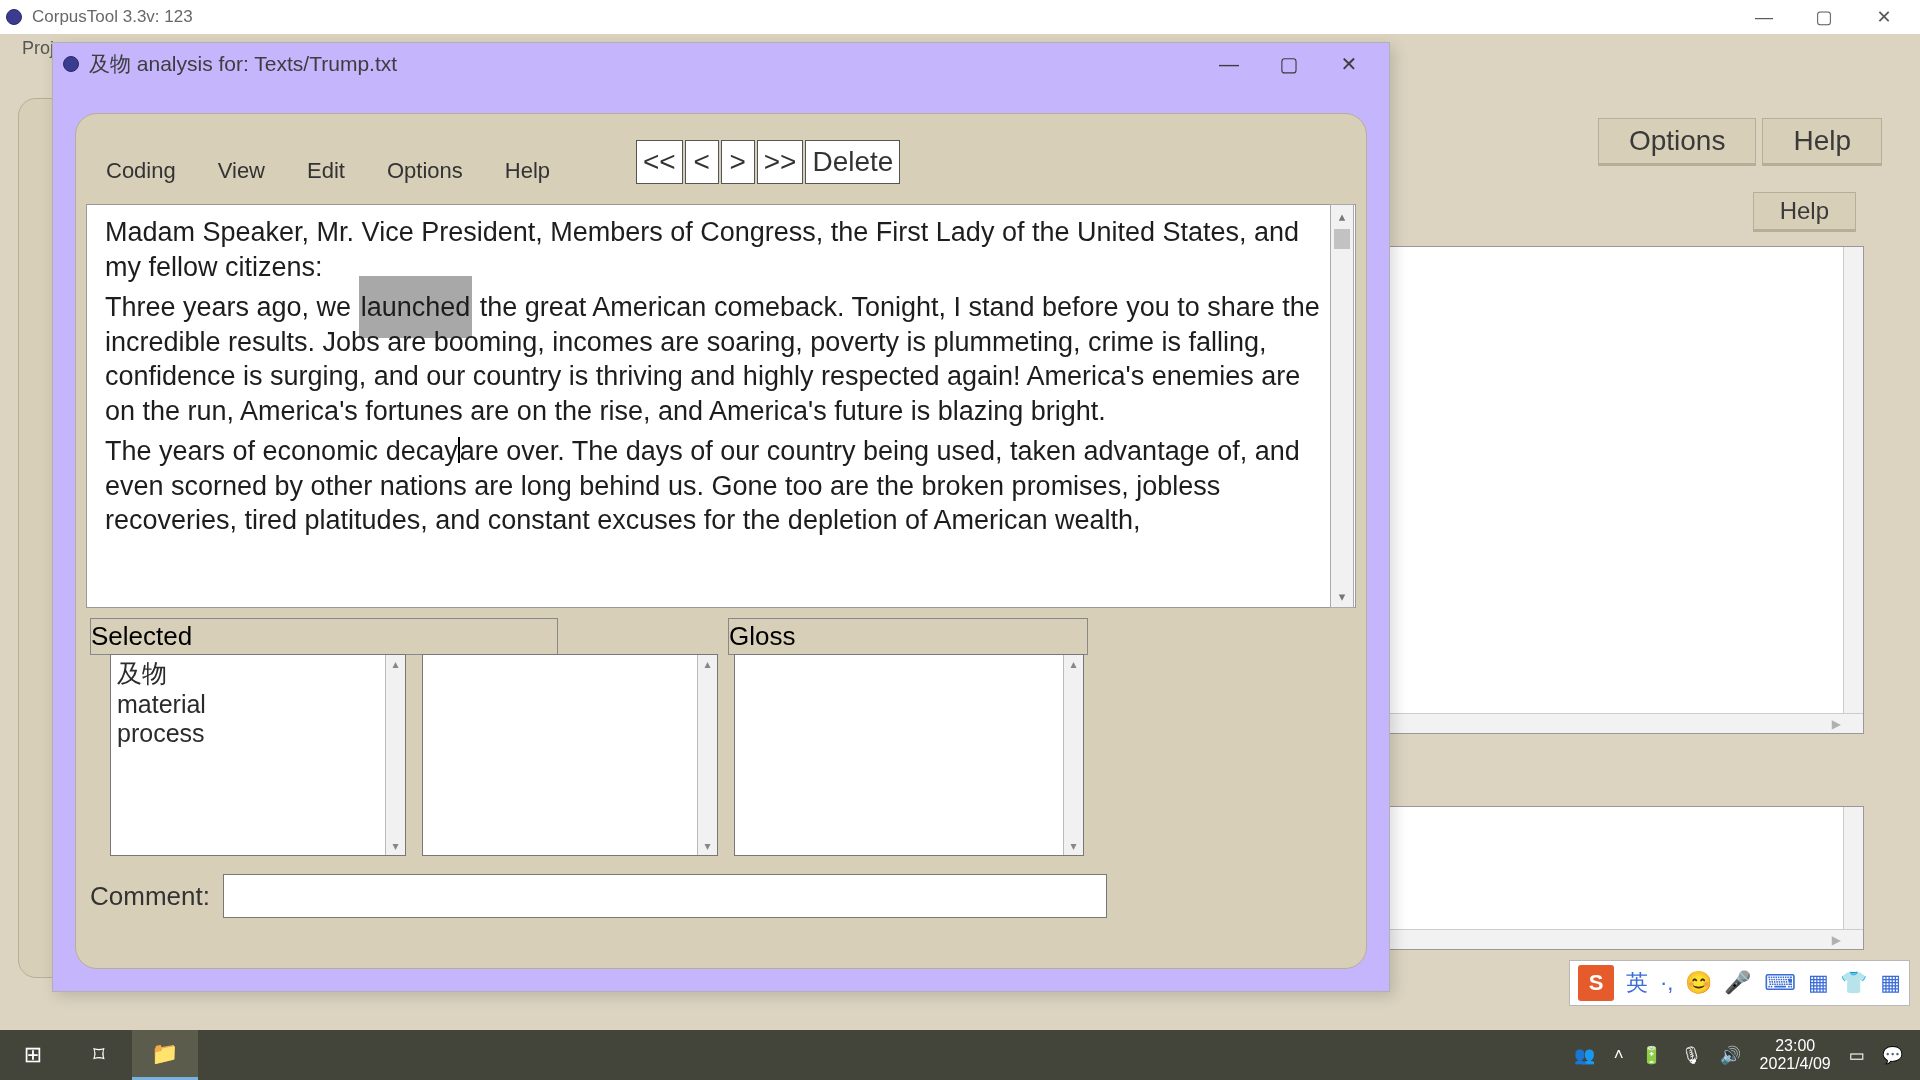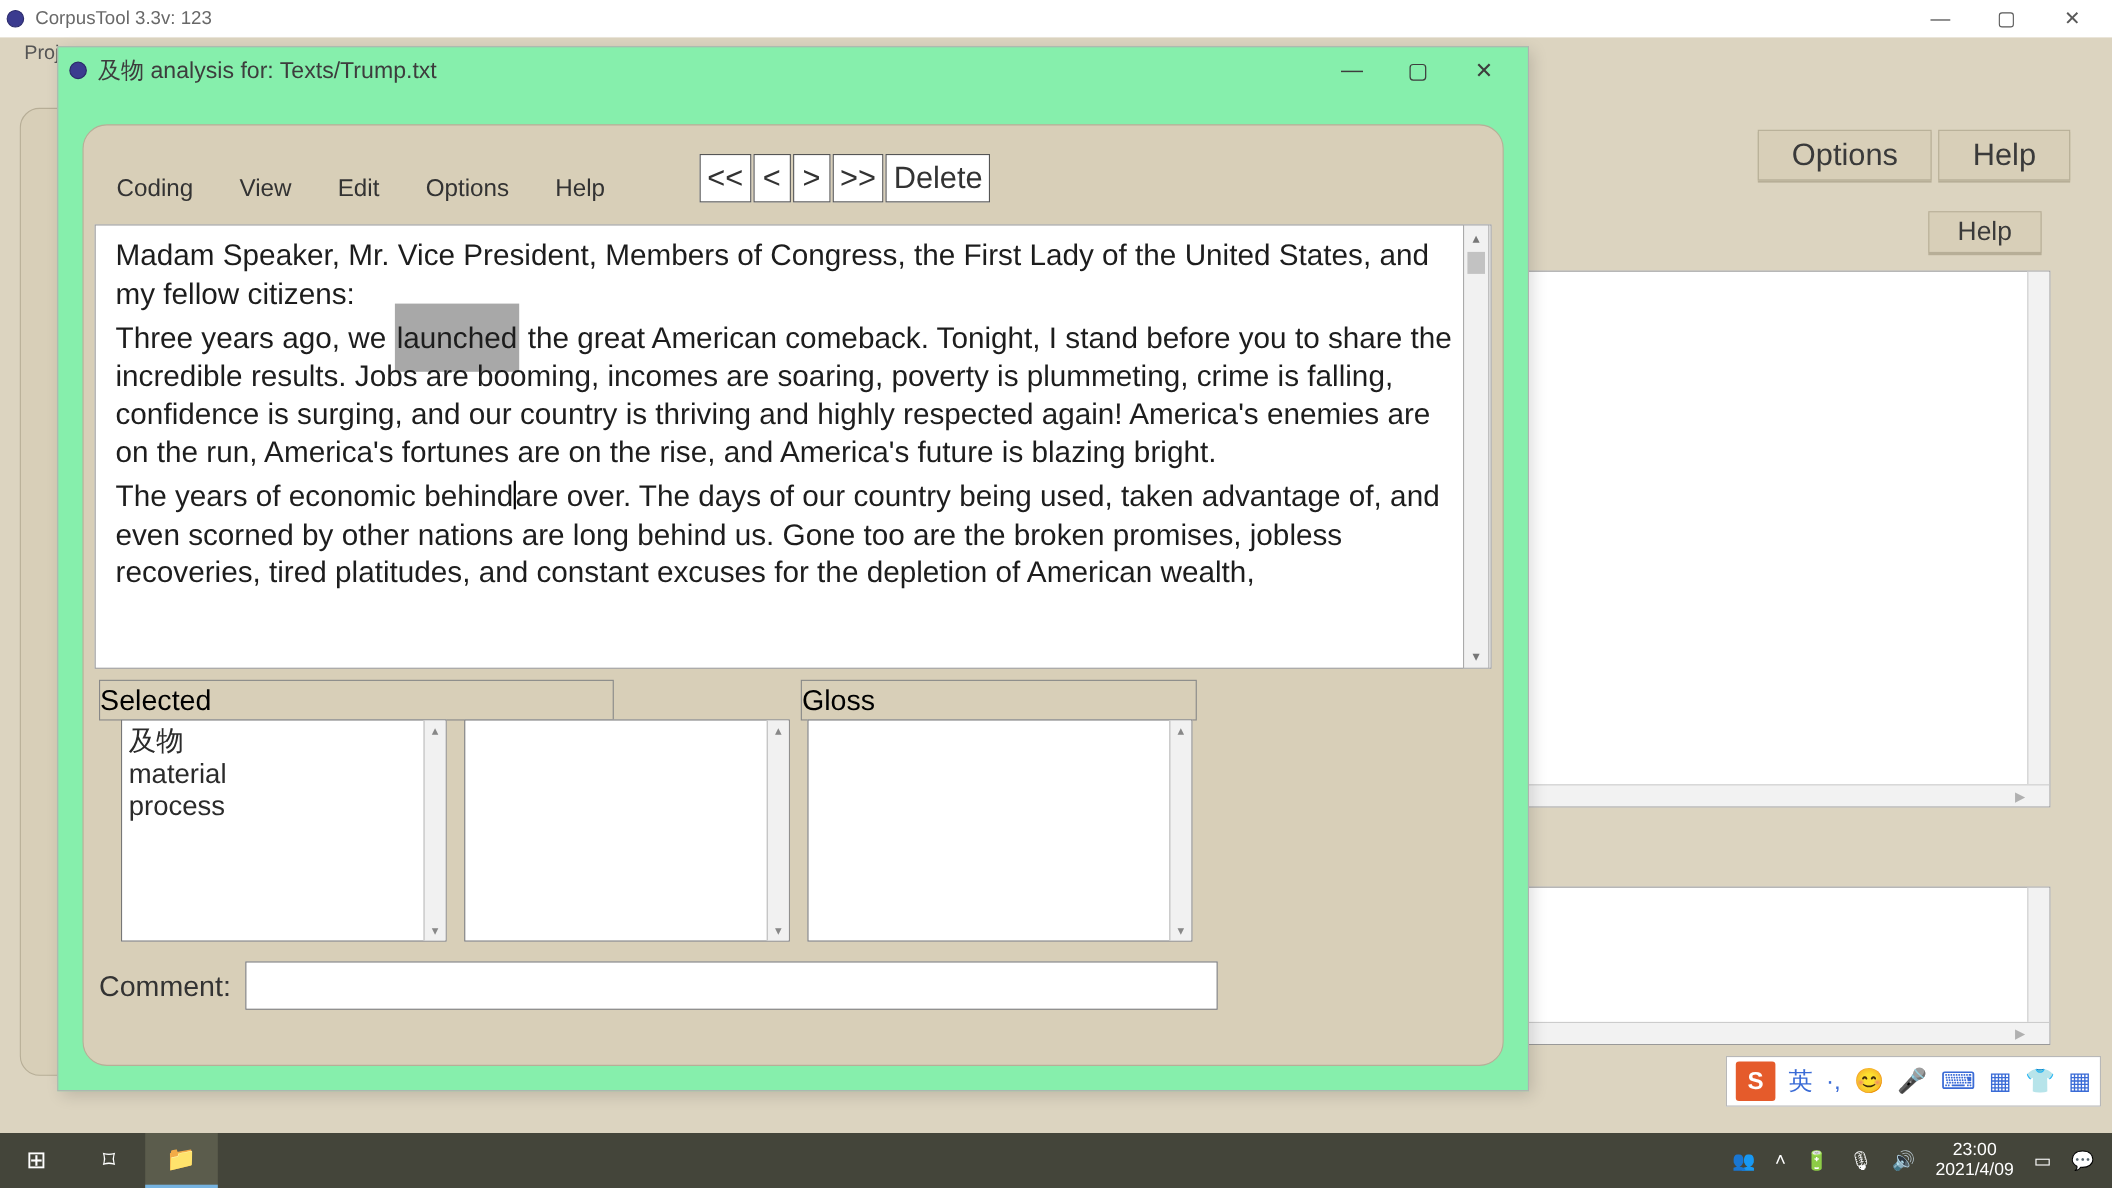--- a/index.html
+++ b/index.html
@@ -98,21 +98,21 @@
     content: "▶"; font-size: 12px; color: #b0b0b0;
   }
   .right-large-panel.small2 {
     top: 806px; height: 144px;
   }
   
   .inner-window {
     position: absolute;
     left: 52px; top: 42px;
     width: 1338px; height: 950px;
-    background: #86efac;
+    background: #c4b5fd;
     border: 1px solid #b1b1b1;
     box-shadow: 4px 4px 14px rgba(0,0,0,0.15);
   }
   .inner-titlebar {
     height: 42px;
     display: flex;
     align-items: center;
     padding: 0 10px;
     font-size: 21px;
     color: #3d3d3d;
@@ -366,21 +366,21 @@
         <div class="nb">&gt;&gt;</div>
         <div class="nb delete">Delete</div>
       </div>
 
       <div class="textarea">
         <div class="para">Madam Speaker, Mr. Vice President, Members of Congress, the First Lady of the United States, and my fellow citizens:</div>
         <div class="para">
           <span>Three years ago, we </span><span class="hl">launched</span><span> the great American comeback. Tonight, I stand before you to share the incredible results. Jobs are booming, incomes are soaring, poverty is plummeting, crime is falling, confidence is surging, and our country is thriving and highly respected again! America's enemies are on the run, America's fortunes are on the rise, and America's future is blazing bright.</span>
         </div>
         <div class="para">
-          <span>The years of economic behind</span><span class="caret"></span><span>are over. The days of our country being used, taken advantage of, and even scorned by other nations are long behind us. Gone too are the broken promises, jobless recoveries, tired platitudes, and constant excuses for the depletion of American wealth,</span>
+          <span>The years of economic decay</span><span class="caret"></span><span>are over. The days of our country being used, taken advantage of, and even scorned by other nations are long behind us. Gone too are the broken promises, jobless recoveries, tired platitudes, and constant excuses for the depletion of American wealth,</span>
         </div>
       </div>
       <div class="ta-scroll">
         <div class="up">▴</div>
         <div class="thumb"></div>
         <div class="dn">▾</div>
       </div>
 
       <div class="headers-row">
         <div class="hdr-cell h1">Selected</div>

